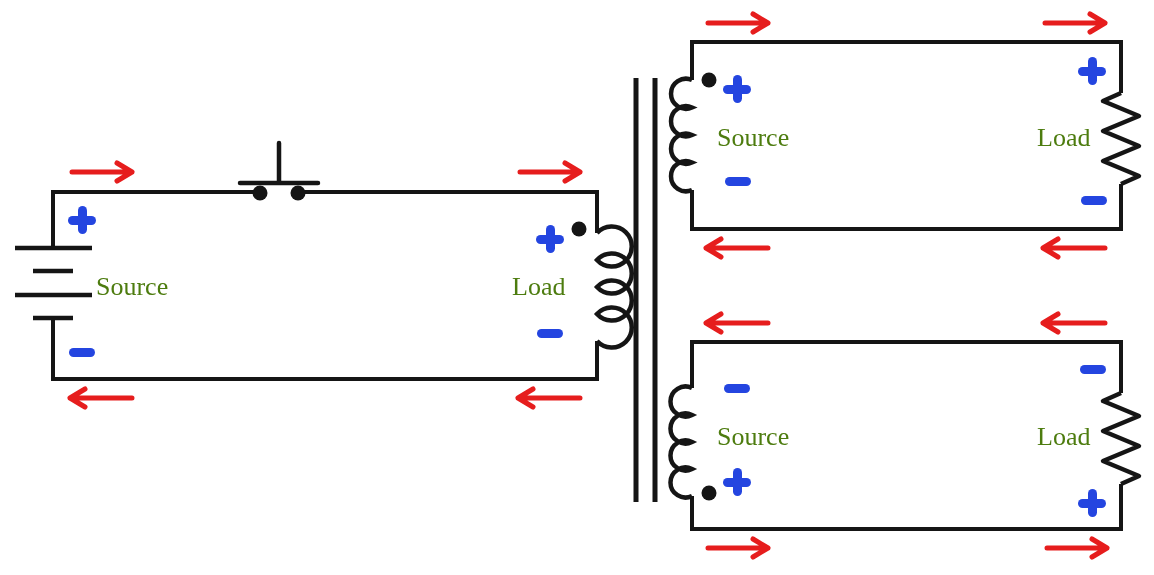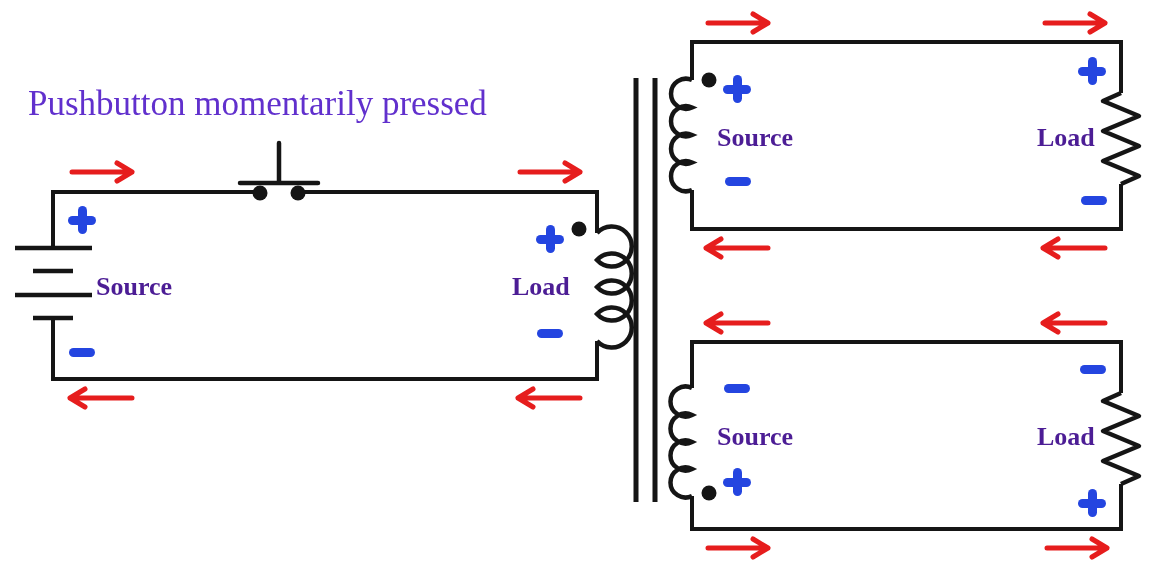--- a/index.html
+++ b/index.html
@@ -2,22 +2,22 @@
 <html><head>
 <meta charset="utf-8">
 <style>
   html,body{margin:0;padding:0;background:#fff;}
   .stage{
     position:relative;width:1154px;height:575px;background:#ffffff;
     overflow:hidden;font-family:"Liberation Serif", serif;
   }
   .stage svg{position:absolute;left:0;top:0;}
   .lbl{
-    position:absolute;font-size:26px;line-height:1;color:#4c1d95;
-    white-space:nowrap;user-select:none;font-weight:bold;
+    position:absolute;font-size:26px;line-height:1;color:#4d7c0f;
+    white-space:nowrap;user-select:none;
   }
   .title{
     position:absolute;left:28px;top:85px;font-size:35px;line-height:1.1;
     color:#6130cd;white-space:nowrap;
   }
   .plus{position:absolute;width:28px;height:28px;}
   .plus::before,.plus::after{content:"";position:absolute;background:#2445e0;border-radius:5px;}
   .plus::before{left:0;top:9.5px;width:28px;height:9px;}
   .plus::after{left:9.5px;top:0;width:9px;height:28px;}
   .minus{position:absolute;width:26px;height:9px;background:#2445e0;border-radius:5px;}
@@ -66,21 +66,20 @@
       <path d="M768 248 H706 M721 239 L706 248 L721 257"></path>
       <path d="M1105 248 H1043 M1058 239 L1043 248 L1058 257"></path>
 
       <path d="M768 323 H706 M721 314 L706 323 L721 332"></path>
       <path d="M1105 323 H1043 M1058 314 L1043 323 L1058 332"></path>
       <path d="M708 548 H768 M753 539 L768 548 L753 557"></path>
       <path d="M1047 548 H1107 M1092 539 L1107 548 L1092 557"></path>
     </g>
   </svg>
 
-  <div class="title">Pushbutton momentarily pressed</div>
 
   <span class="lbl" style="left:96px;top:274px">Source</span>
   <span class="lbl" style="left:512px;top:274px">Load</span>
   <span class="lbl" style="left:717px;top:125px">Source</span>
   <span class="lbl" style="left:1037px;top:125px">Load</span>
   <span class="lbl" style="left:717px;top:424px">Source</span>
   <span class="lbl" style="left:1037px;top:424px">Load</span>
 
   <div class="plus" style="left:68px;top:206px"></div>
   <div class="minus" style="left:69px;top:348px"></div>

